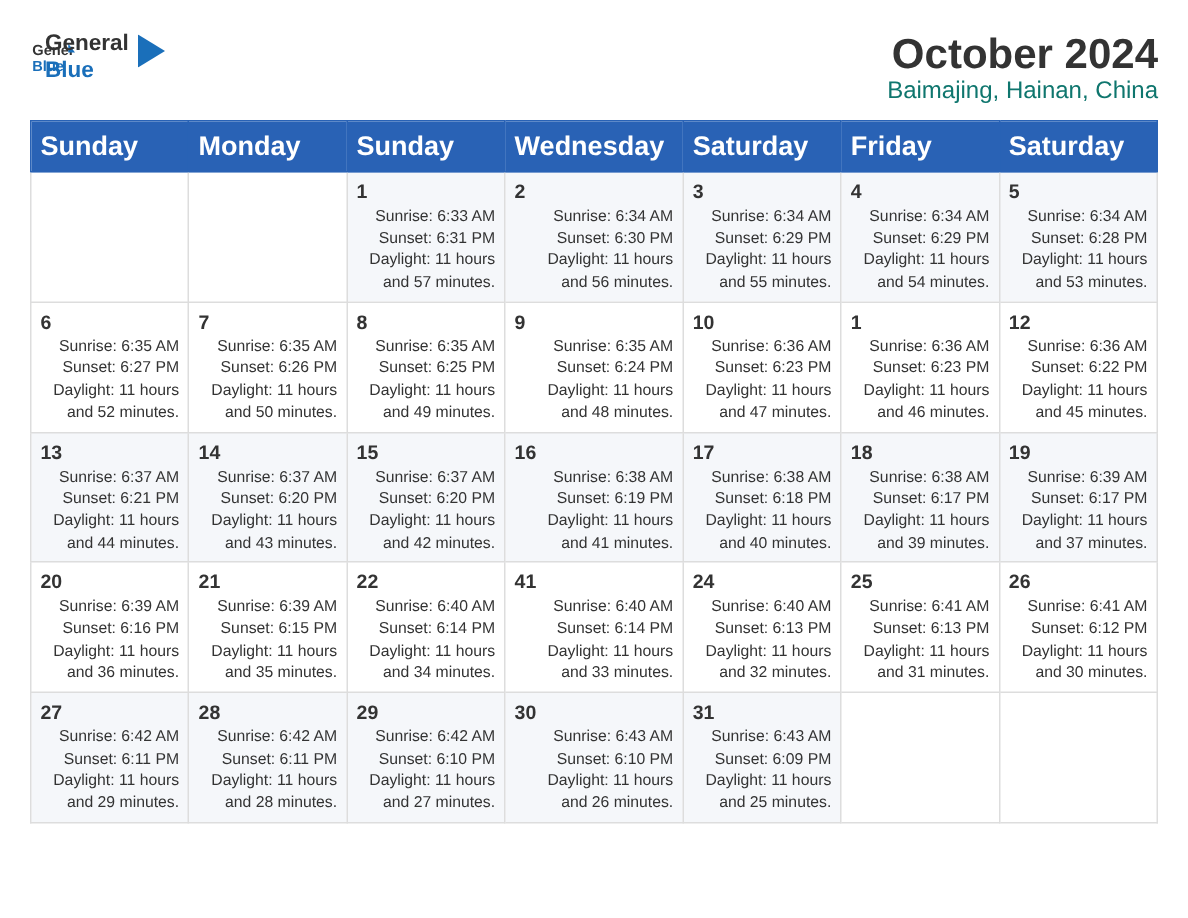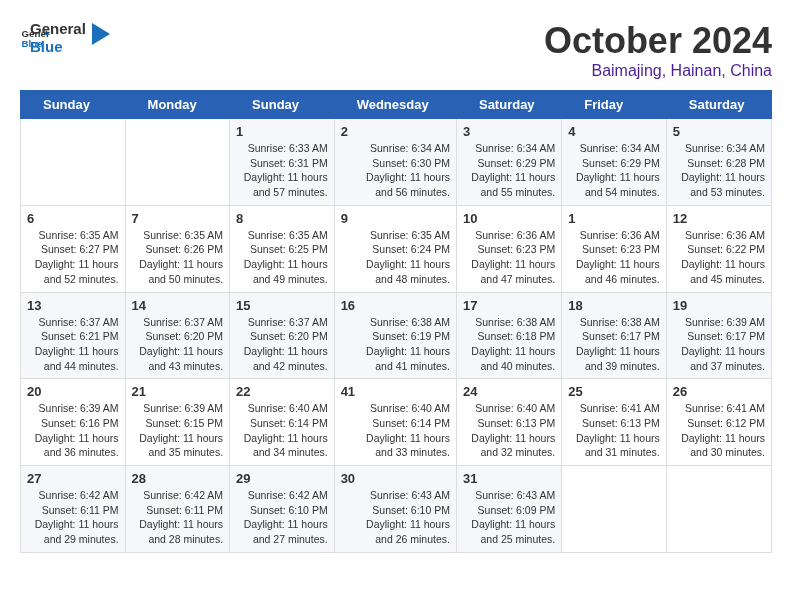--- a/index.html
+++ b/index.html
@@ -22,39 +22,39 @@
       gap: 4px;
     }
     .logo-icon {
       width: 30px;
       height: 30px;
     }
     .title-area {
       text-align: right;
     }
     .month-title {
-      font-size: 36px;
+      font-size: 28px;
       font-weight: bold;
       color: #333;
     }
     .location-title {
       font-size: 16px;
-      color: #4c1d95;
+      color: #0f766e;
     }
     table {
       width: 100%;
       border-collapse: collapse;
       font-size: 11px;
     }
     thead tr th {
       background-color: #2962b5;
       color: #fff;
       text-align: left;
-      padding: 6px 22px;
-      font-size: 13px;
+      padding: 6px 6px;
+      font-size: 18px;
       font-weight: bold;
       border: 1px solid #2962b5;
     }
     tbody tr {
       border-bottom: 1px solid #ccc;
     }
     tbody tr:nth-child(odd) {
       background-color: #f5f7fa;
     }
     tbody tr:nth-child(even) {

